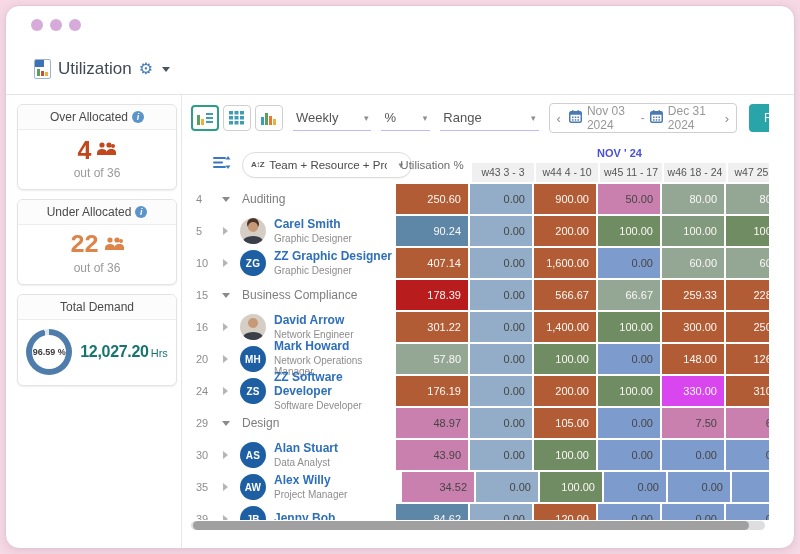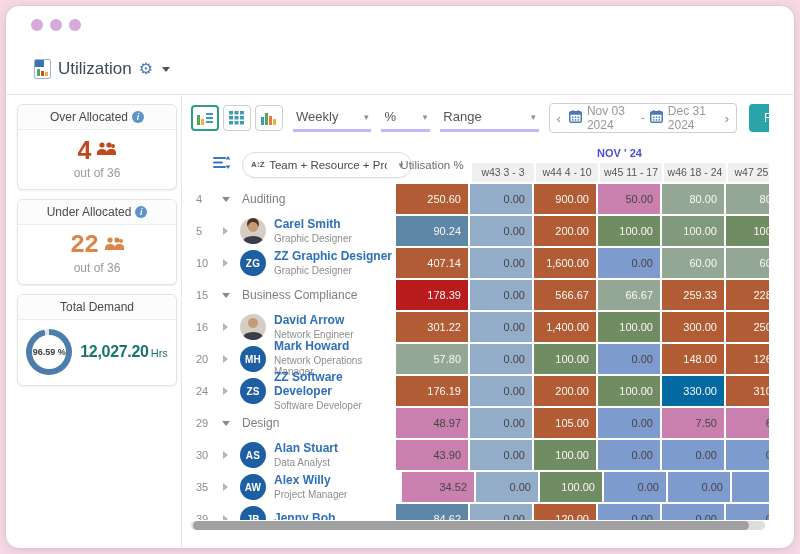--- a/index.html
+++ b/index.html
@@ -48,21 +48,21 @@
   .donut-hole{position:absolute;left:6px;top:6px;width:34px;height:34px;border-radius:50%;background:#fff;display:flex;align-items:center;justify-content:center;font-size:9px;font-weight:bold;color:#3c3c3c;}
   .demand-val{font-size:16px;font-weight:bold;color:#17756f;letter-spacing:-.3px;}
   .demand-unit{font-size:11px;color:#17756f;font-weight:normal;margin-left:2px;}
 
   
   .main{position:absolute;left:181px;top:89px;width:582px;height:453px;overflow:hidden;}
   .toolbar{position:absolute;left:4px;top:7px;height:32px;display:flex;align-items:center;gap:10px;}
   .view-group{display:flex;gap:4px;}
   .view-btn{width:28px;height:26px;border:1px solid #cfcfcf;border-radius:4px;background:#fff;display:flex;align-items:center;justify-content:center;cursor:pointer;padding:0;}
   .view-btn.selected{border:2px solid #2f9d86;}
-  .select-field{display:flex;align-items:center;justify-content:space-between;border-bottom:3px solid #c4b5fd;height:24px;font-size:13px;color:#555;padding:0 3px;cursor:pointer;}
+  .select-field{display:flex;align-items:center;justify-content:space-between;border-bottom:1px solid #c4b5fd;height:24px;font-size:13px;color:#555;padding:0 3px;cursor:pointer;}
   .sel-caret{color:#8e8e8e;font-size:9px;margin-left:6px;}
   .w-period{width:88px;}
   .w-unit{width:52px;}
   .w-range{width:112px;}
   .daterange{display:flex;align-items:center;border:1px solid #cfcfcf;border-radius:4px;height:28px;padding:0 4px;gap:5px;background:#fff;}
   .chev{color:#8a8a8a;font-size:13px;padding:0 3px;cursor:pointer;background:none;border:none;line-height:1;}
   .date-text{font-size:12px;color:#979797;}
   .date-sep{font-size:12px;color:#979797;}
   .fp-group{display:flex;margin-left:2px;}
   .btn-full{height:28px;line-height:28px;padding:0 15px;background:#29a5aa;color:#fff;font-size:12px;border-radius:4px 0 0 4px;border:none;cursor:pointer;}
@@ -437,21 +437,21 @@
     <span class="avatar">ZS</span>
             <span class="name-block">
               <span class="res-name">ZZ Software Developer</span>
               <span class="res-role">Software Developer</span>
             </span>
           </div>
   <div class="vcell util t-light" style="background: rgb(178, 92, 54);">176.19</div>
           <div class="vcell week t-dark" style="background: rgb(147, 173, 201);">0.00</div>
           <div class="vcell week t-light" style="background: rgb(178, 92, 54);">200.00</div>
           <div class="vcell week t-light" style="background: rgb(111, 140, 99);">100.00</div>
-          <div class="vcell week t-light" style="background: #0369a1;">330.00</div>
+          <div class="vcell week t-light" style="background: #d946ef;">330.00</div>
           <div class="vcell week t-light" style="background: rgb(178, 92, 54);">310.0</div>
         </div>
         <div class="trow">
     <div class="name-col">
       <span class="rownum">29</span>
       <span class="expand">
               <span class="tri tri-down"></span>
             </span>
     <span class="group-label">Design</span>
           </div>

